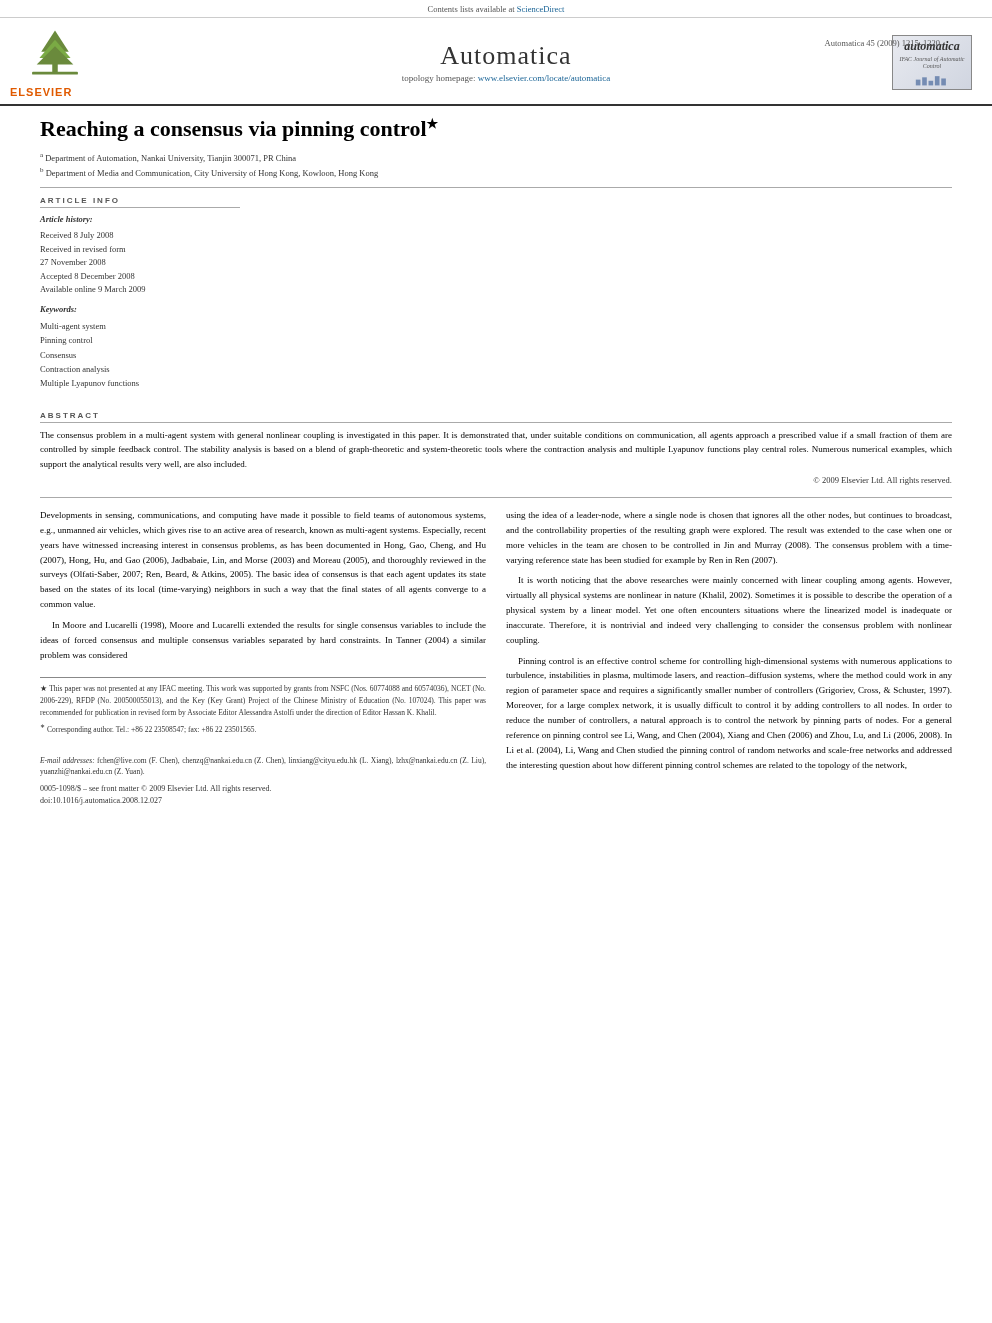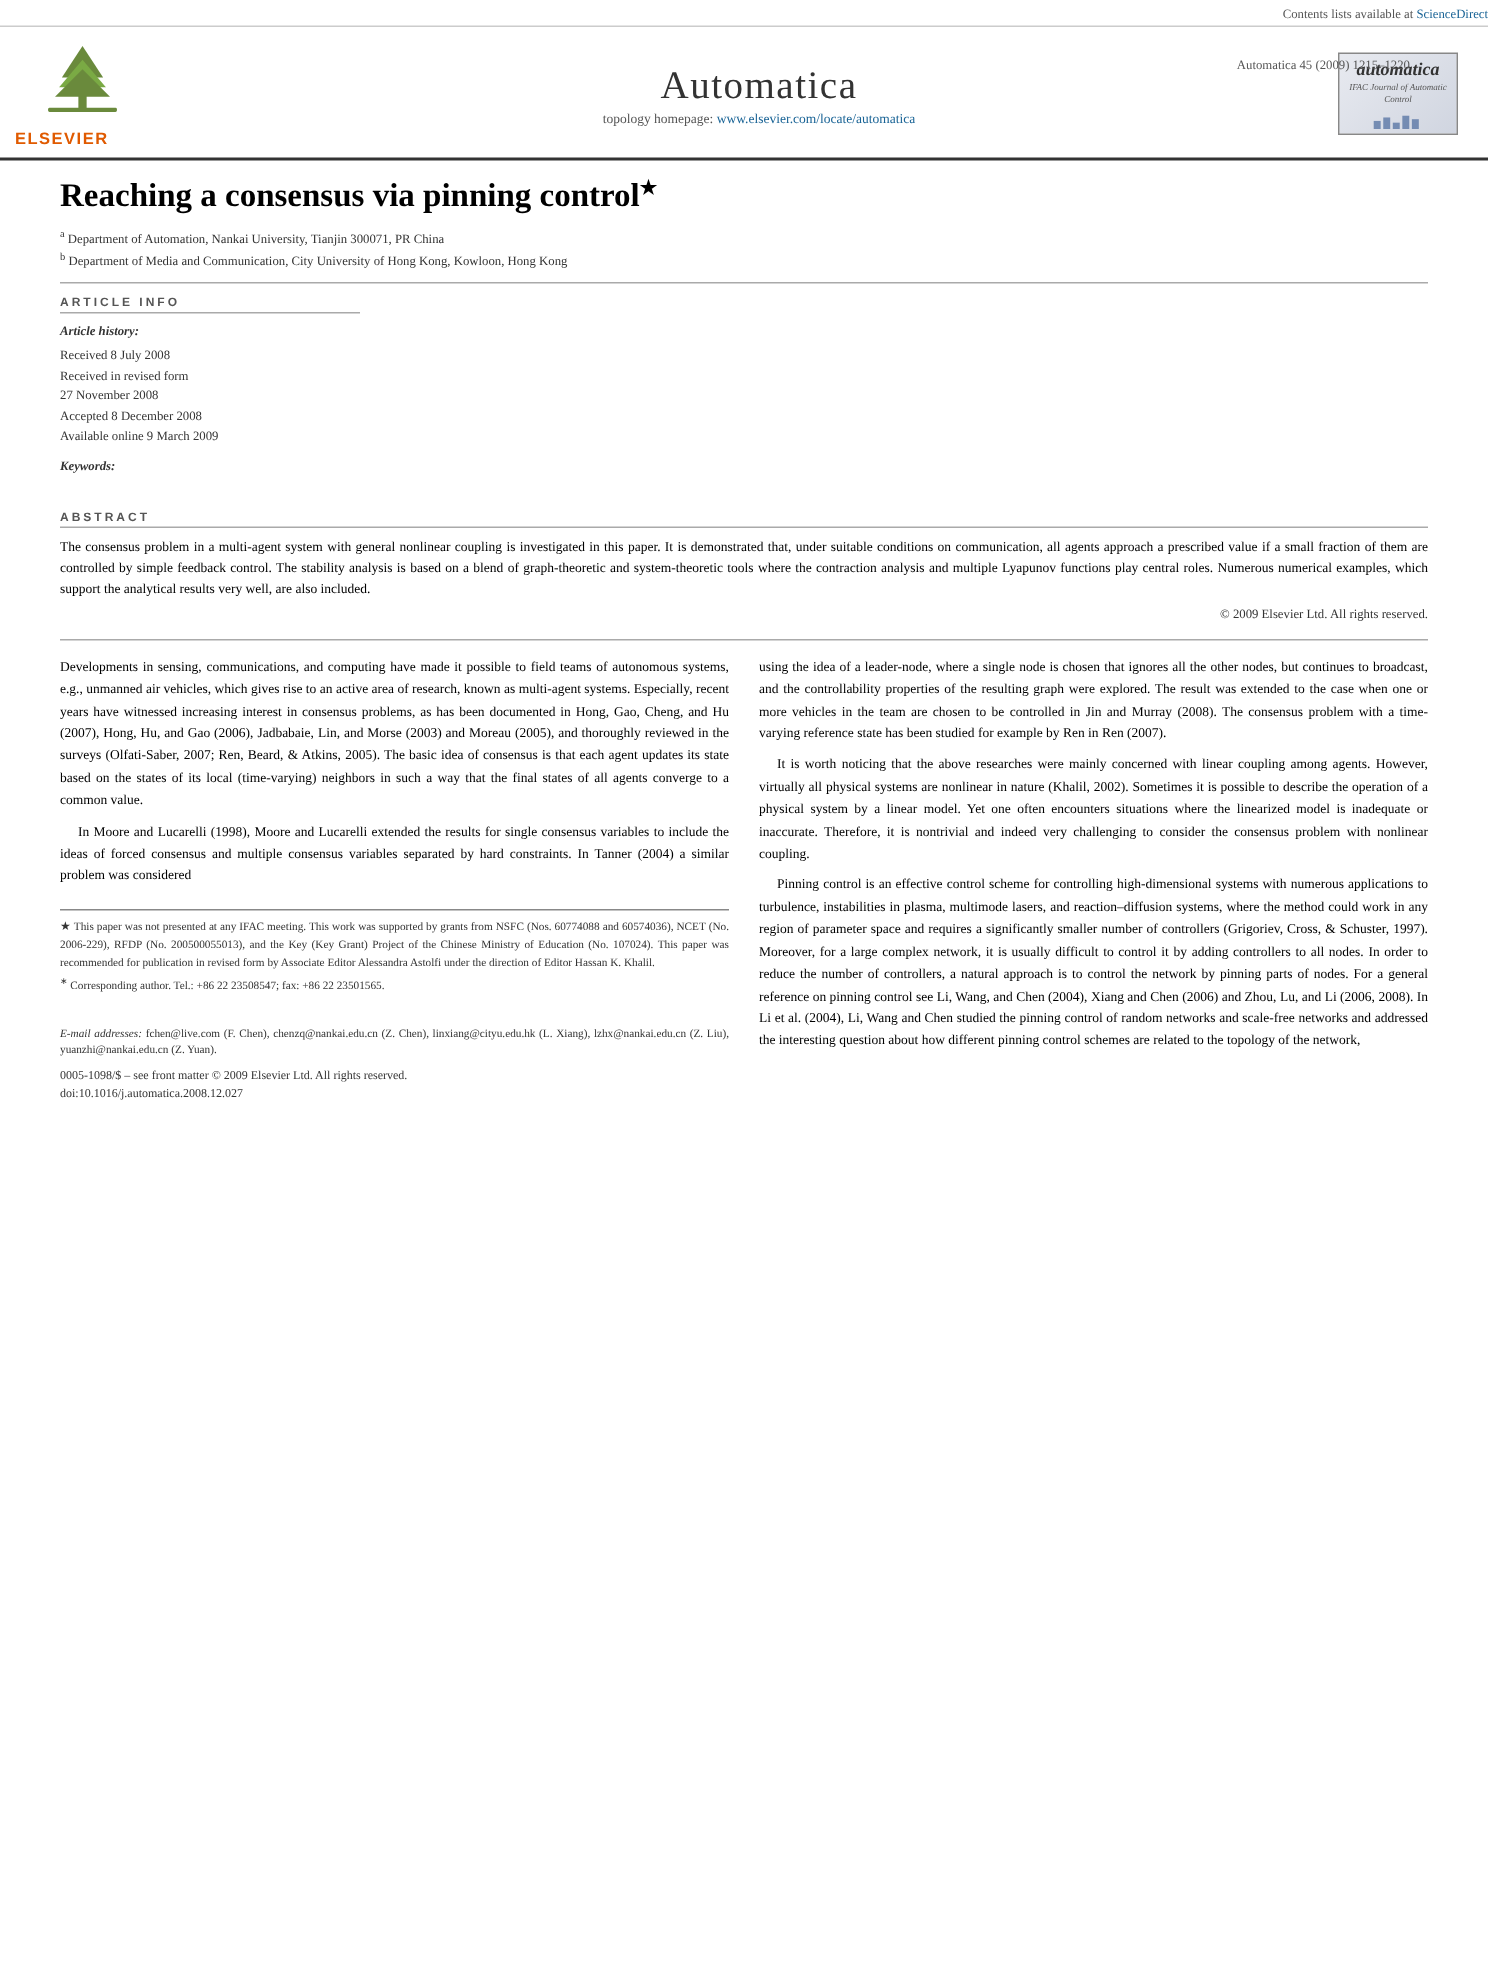--- a/index.html
+++ b/index.html
@@ -9,21 +9,21 @@
       font-size: 9.5px;
       color: #000;
       width: 992px;
       min-height: 1323px;
     }
 
     
     .top-bar {
       background: #fff;
       border-bottom: 1px solid #ccc;
-      text-align: right;
+      text-align: center;
       padding: 4px 0 3px;
       font-size: 8.5px;
       color: #555;
     }
     .top-bar a { color: #1a6496; text-decoration: none; }
 
     
     .journal-header {
       display: flex;
       align-items: center;
@@ -293,20 +293,27 @@
       <div class="article-info-block">
         <div class="info-heading">Article history:</div>
         <div class="info-dates">
           <div>Received 8 July 2008</div>
           <div>Received in revised form</div>
           <div>27 November 2008</div>
           <div>Accepted 8 December 2008</div>
           <div>Available online 9 March 2009</div>
         </div>
         <div class="keywords-heading">Keywords:</div>
+        <div class="keywords-list">
+          <div>Multi-agent system</div>
+          <div>Pinning control</div>
+          <div>Consensus</div>
+          <div>Contraction analysis</div>
+          <div>Multiple Lyapunov functions</div>
+        </div>
       </div>
     </div>
 
     <div class="col-right">
       <div class="section-label">ABSTRACT</div>
       <div class="abstract-text">The consensus problem in a multi-agent system with general nonlinear coupling is investigated in this paper. It is demonstrated that, under suitable conditions on communication, all agents approach a prescribed value if a small fraction of them are controlled by simple feedback control. The stability analysis is based on a blend of graph-theoretic and system-theoretic tools where the contraction analysis and multiple Lyapunov functions play central roles. Numerous numerical examples, which support the analytical results very well, are also included.</div>
       <div class="copyright-line">© 2009 Elsevier Ltd. All rights reserved.</div>
     </div>
   </div>
 

